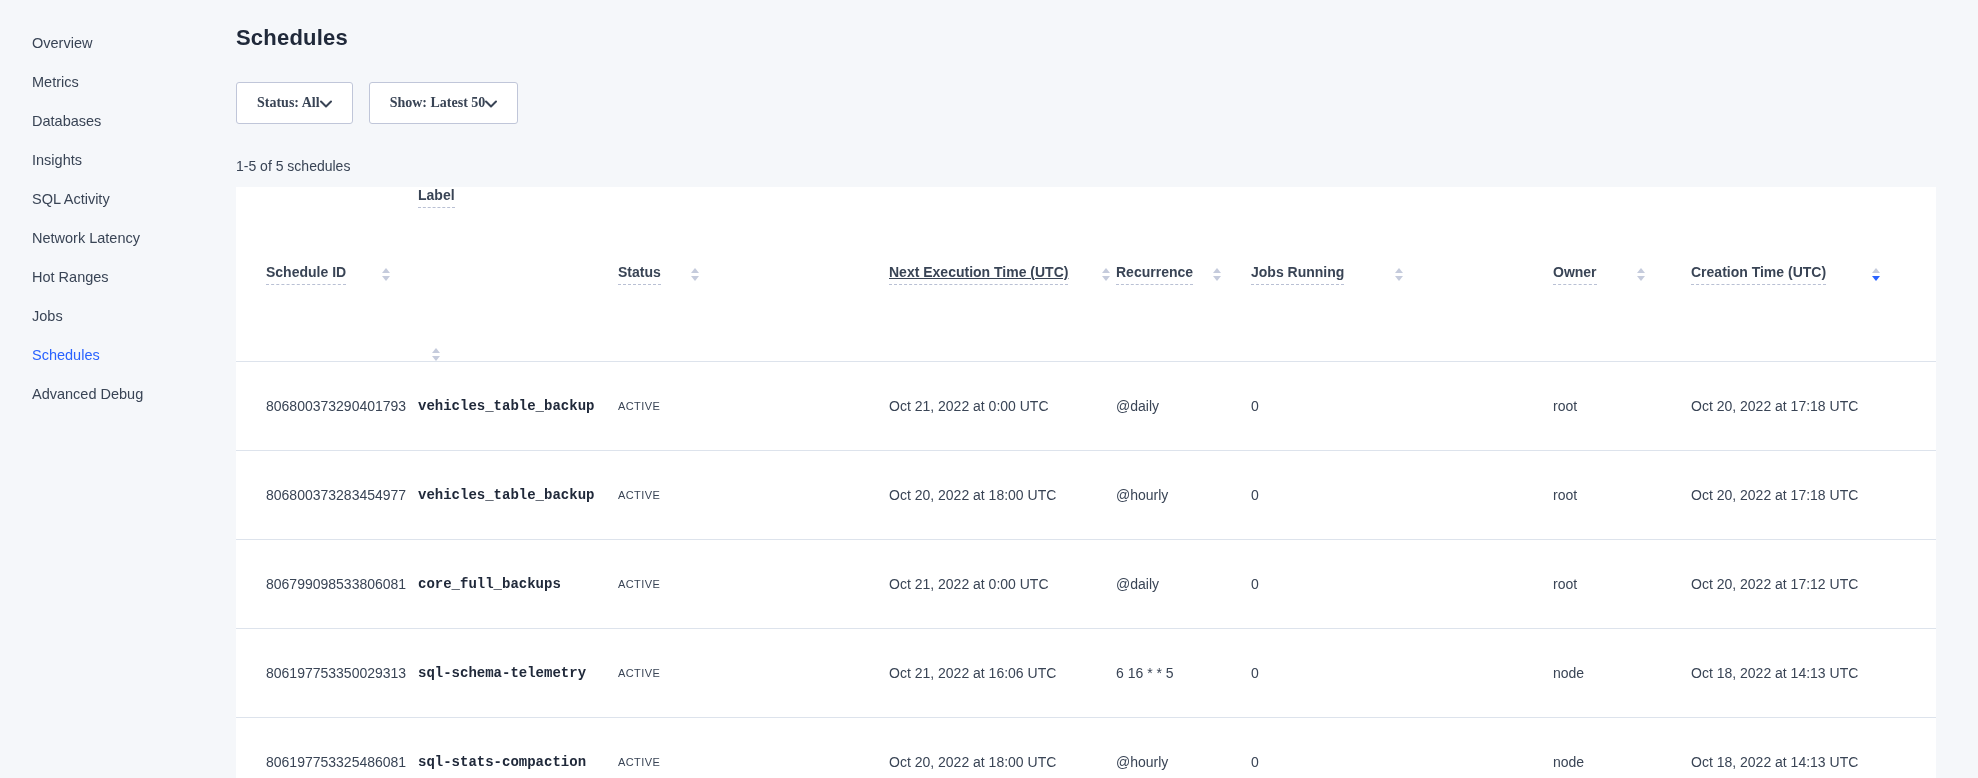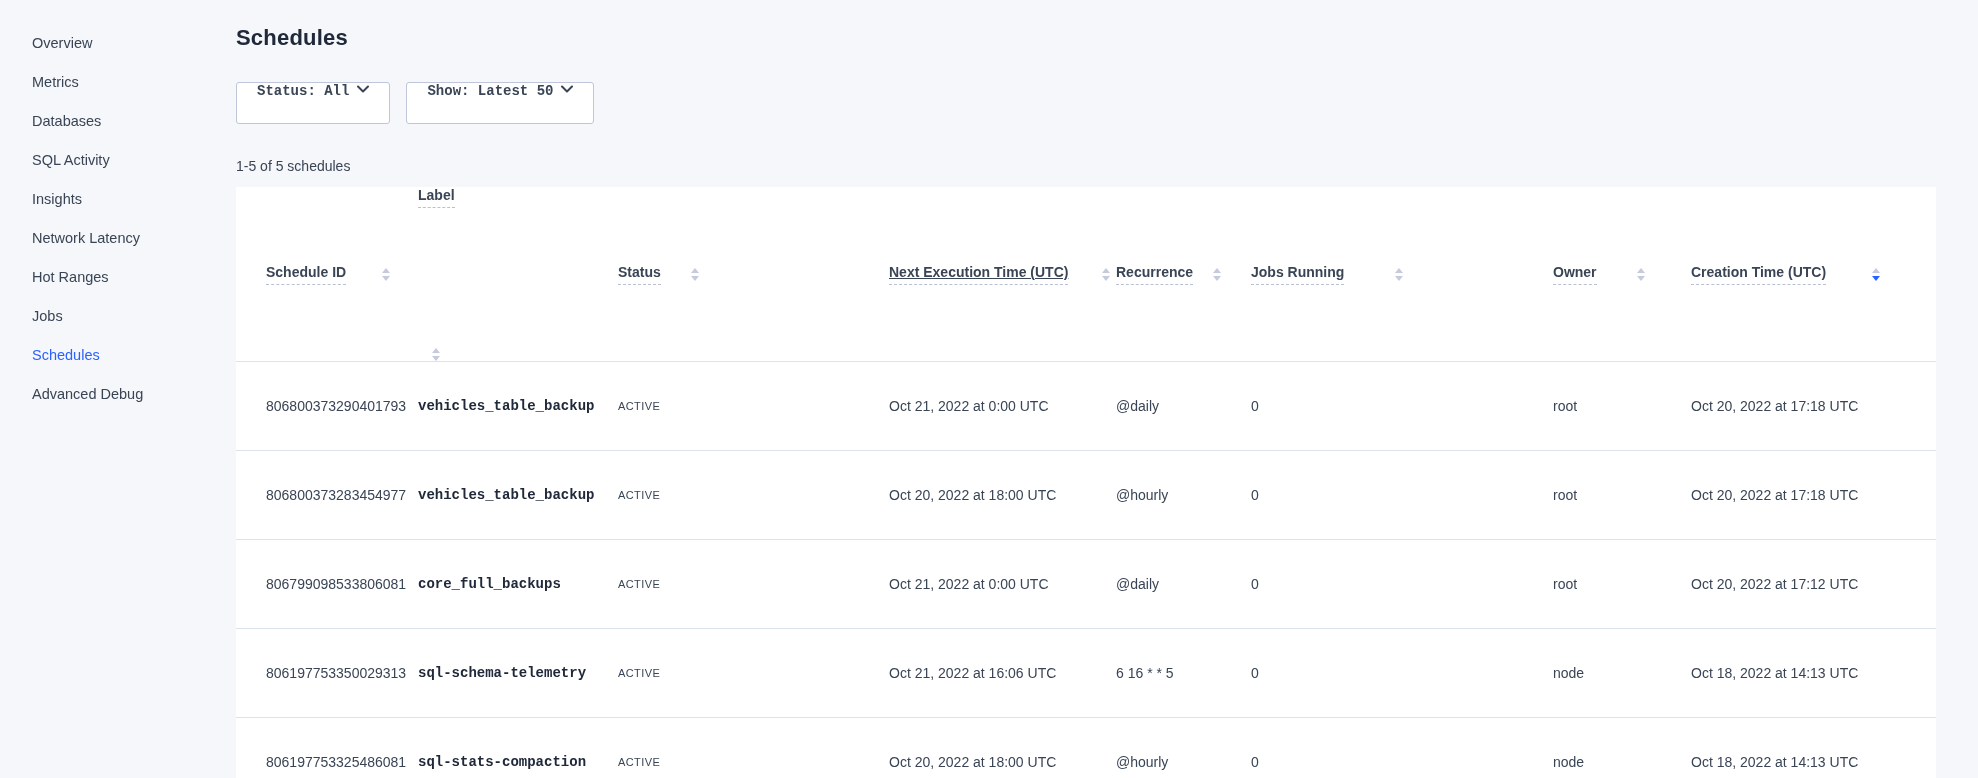--- a/index.html
+++ b/index.html
@@ -23,24 +23,24 @@
   .nav-item.active { color: var(--accent, #2962ff); }
 
   
   .main { flex: 1 1 auto; padding: 24px 42px 0 6px; min-width: 0; }
   .page-title {
     margin: 0; font-size: 22px; line-height: 28px; font-weight: 700;
     color: var(--heading, #1f2a3d); letter-spacing: 0.2px;
   }
   .filters { margin-top: 30px; display: flex; gap: 16px; }
   .filter-btn {
-    display: inline-flex; gap: 8px;
+    display: inline-flex; align-items: center; gap: 0;
     height: 42px; padding: 0 20px;
     background: #fff; border: 1px solid var(--border, #c0c6d9); border-radius: 3px;
-    font-family: Liberation Mono, monospace;
+    font-family: Liberation Serif, serif;
     font-size: 14px; font-weight: 700; color: var(--text, #394455);
     cursor: pointer;
   }
   .chevron { display: inline-flex; margin-top: 2px; }
   .results-count { margin: 34px 0 0; font-size: 14px; line-height: 17px; }
 
   
   .table-card { margin-top: 12px; background: #fff; padding-bottom: 17px; }
   table { width: 100%; border-collapse: collapse; table-layout: fixed; }
   col.c1 { width: 182px; } col.c2 { width: 200px; } col.c3 { width: 271px; }
@@ -87,22 +87,22 @@
 </style>
 </head>
 <body>
 
 <div class="app">
 
   <nav class="sidebar">
       <a class="nav-item">Overview</a>
       <a class="nav-item">Metrics</a>
       <a class="nav-item">Databases</a>
+      <a class="nav-item">Insights</a>
       <a class="nav-item">SQL Activity</a>
-      <a class="nav-item">Insights</a>
       <a class="nav-item">Network Latency</a>
       <a class="nav-item">Hot Ranges</a>
       <a class="nav-item">Jobs</a>
       <a class="nav-item active">Schedules</a>
       <a class="nav-item">Advanced Debug</a>
     </nav>
 
   <main class="main">
     <h1 class="page-title">Schedules</h1>
 

